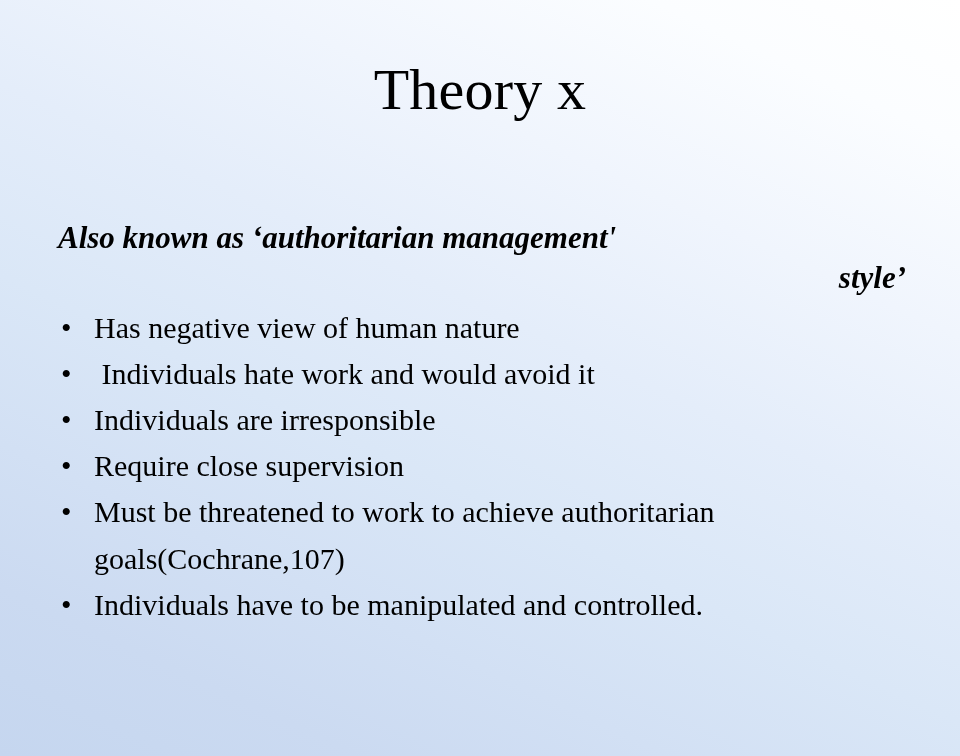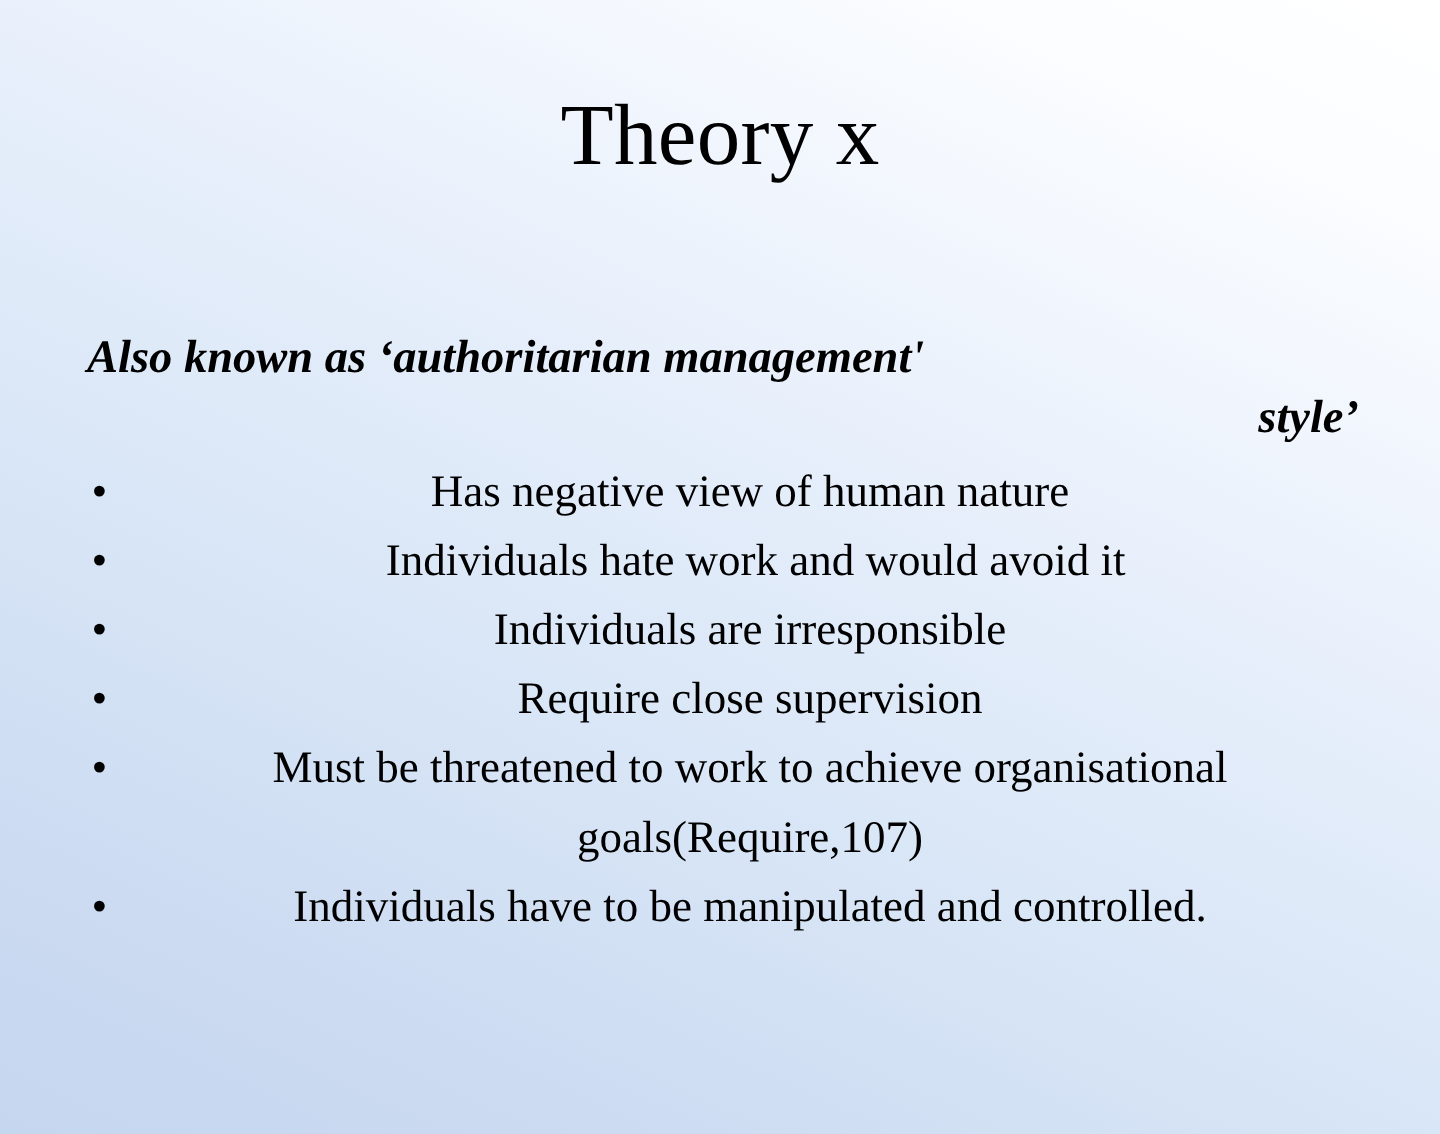--- a/index.html
+++ b/index.html
@@ -78,21 +78,20 @@
     position: absolute;
     left: 5px;
     top: 0;
     font-size: 30px;
     line-height: 1.54;
     color: #000000;
   }
   .bullet-text {
     display: block;
     white-space: pre-wrap;
-    text-align: center;
   }
 </style>
 </head>
 <body>
 
 <div class="slide">
 
   <div class="slide-title">Theory x</div>
 
   <div class="body-block">
@@ -119,21 +118,21 @@
         <span class="bullet-text">Individuals are irresponsible</span>
       </li>
 
       <li class="bullet-item">
         <span class="bullet-marker">•</span>
         <span class="bullet-text">Require close supervision</span>
       </li>
 
       <li class="bullet-item">
         <span class="bullet-marker">•</span>
-        <span class="bullet-text">Must be threatened to work to achieve organisational goals(Require,107)</span>
+        <span class="bullet-text">Must be threatened to work to achieve authoritarian goals(Cochrane,107)</span>
       </li>
 
       <li class="bullet-item">
         <span class="bullet-marker">•</span>
         <span class="bullet-text">Individuals have to be manipulated and controlled.</span>
       </li>
 
     </ul>
   </div>
 </div>

